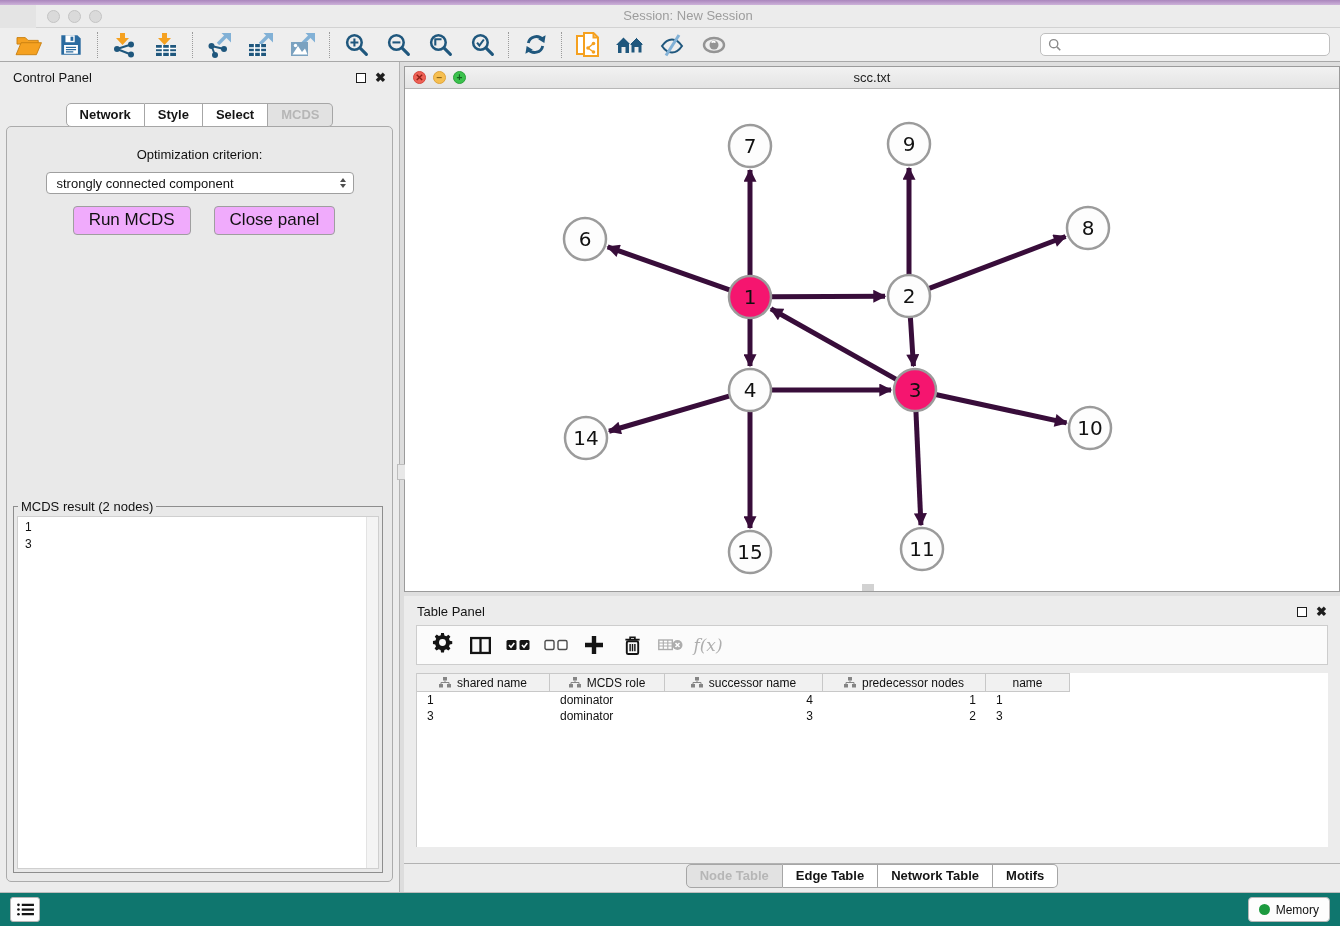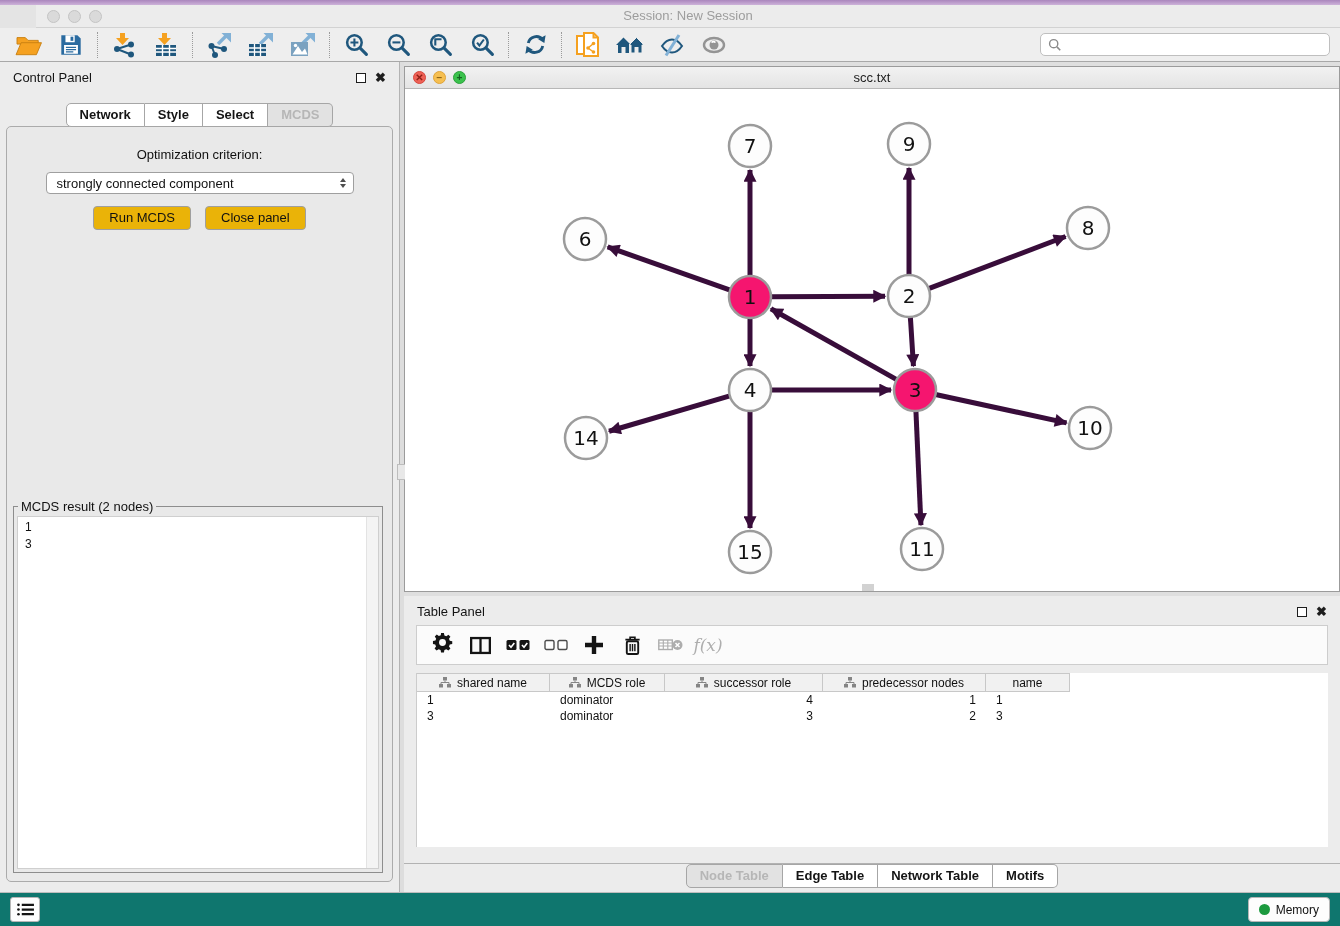--- a/index.html
+++ b/index.html
@@ -33,21 +33,21 @@
   .seg-tab:first-child { border-left-width: 1px; border-radius: 5px 0 0 5px; }
   .seg-tab:last-child { border-radius: 0 5px 5px 0; }
   .seg-tab.ghost { background: #e2e2e2; color: #b6b6b6; }
   .cp-content { flex: 1; margin: 0 6px 10px 6px; border: 1px solid #ababab; border-radius: 5px; background: #e9e9e9; position: relative; }
   .opt-label { text-align: center; margin-top: 20px; font-size: 13px; color: #111; }
   .select-box { width: 308px; height: 22px; margin: 10px auto 0; background: #fff; border: 1px solid #9f9f9f; border-radius: 4px; display: flex; align-items: center; font-size: 13px; color: #111; padding: 0 7px 0 10px; }
   .stepper { margin-left: auto; display: flex; flex-direction: column; gap: 2px; align-items: center; }
   .tri-up { width: 0; height: 0; border-left: 3.5px solid transparent; border-right: 3.5px solid transparent; border-bottom: 4.5px solid #4e4e4e; }
   .tri-down { width: 0; height: 0; border-left: 3.5px solid transparent; border-right: 3.5px solid transparent; border-top: 4.5px solid #4e4e4e; }
   .btn-row { display: flex; justify-content: center; gap: 14px; margin-top: 12px; }
-  .btn { background: #eab308; border: 1px solid #9f9f9f; border-radius: 4px; font-size: 13px; padding: 3px 15px 4px; color: #111; }
+  .btn { background: #f0abfc; border: 1px solid #9f9f9f; border-radius: 4px; font-size: 17px; padding: 3px 15px 4px; color: #111; margin-left: 9px; }
   .result-fieldset { position: absolute; left: 6px; right: 9px; top: 372px; bottom: 8px; border: 1px solid #8d8d8d; padding: 2px 3px 3px; }
   .result-fieldset legend { font-size: 13px; color: #111; padding: 0 3px; margin-left: 1px; }
   .result-box { position: relative; width: 100%; height: 100%; background: #fff; border: 1px solid #cfcfcf; font-size: 12px; line-height: 17px; padding: 2px 7px; color: #111; font-family: "Liberation Sans", sans-serif; }
   .result-scroll { position: absolute; top: 0; right: 0; bottom: 0; width: 12px; background: #f4f4f4; border-left: 1px solid #e3e3e3; }
 
   .divider { width: 4px; background: #dddddd; position: relative; flex: none; }
   .v-grip { position: absolute; top: 402px; left: -3px; width: 9px; height: 16px; background: #e8e8e8; border: 1px solid #bdbdbd; }
 
   
   .right-col { flex: 1; display: flex; flex-direction: column; background: #dfdfdf; }
@@ -423,21 +423,21 @@
               </svg>
             <span>MCDS role</span>
           </div>
           <div class="th c2">
             <svg width="12" height="11" viewBox="0 0 12 11">
                 <rect x="4" y="0" width="4" height="3.5" fill="#858585"></rect>
                 <rect x="0" y="7" width="4" height="3.5" fill="#858585"></rect>
                 <rect x="8" y="7" width="4" height="3.5" fill="#858585"></rect>
                 <path d="M6 3.5v2M2 7V5.5h8V7" fill="none" stroke="#858585"></path>
               </svg>
-            <span>successor role</span>
+            <span>successor name</span>
           </div>
           <div class="th c3">
             <svg width="12" height="11" viewBox="0 0 12 11">
                 <rect x="4" y="0" width="4" height="3.5" fill="#858585"></rect>
                 <rect x="0" y="7" width="4" height="3.5" fill="#858585"></rect>
                 <rect x="8" y="7" width="4" height="3.5" fill="#858585"></rect>
                 <path d="M6 3.5v2M2 7V5.5h8V7" fill="none" stroke="#858585"></path>
               </svg>
             <span>predecessor nodes</span>
           </div>

